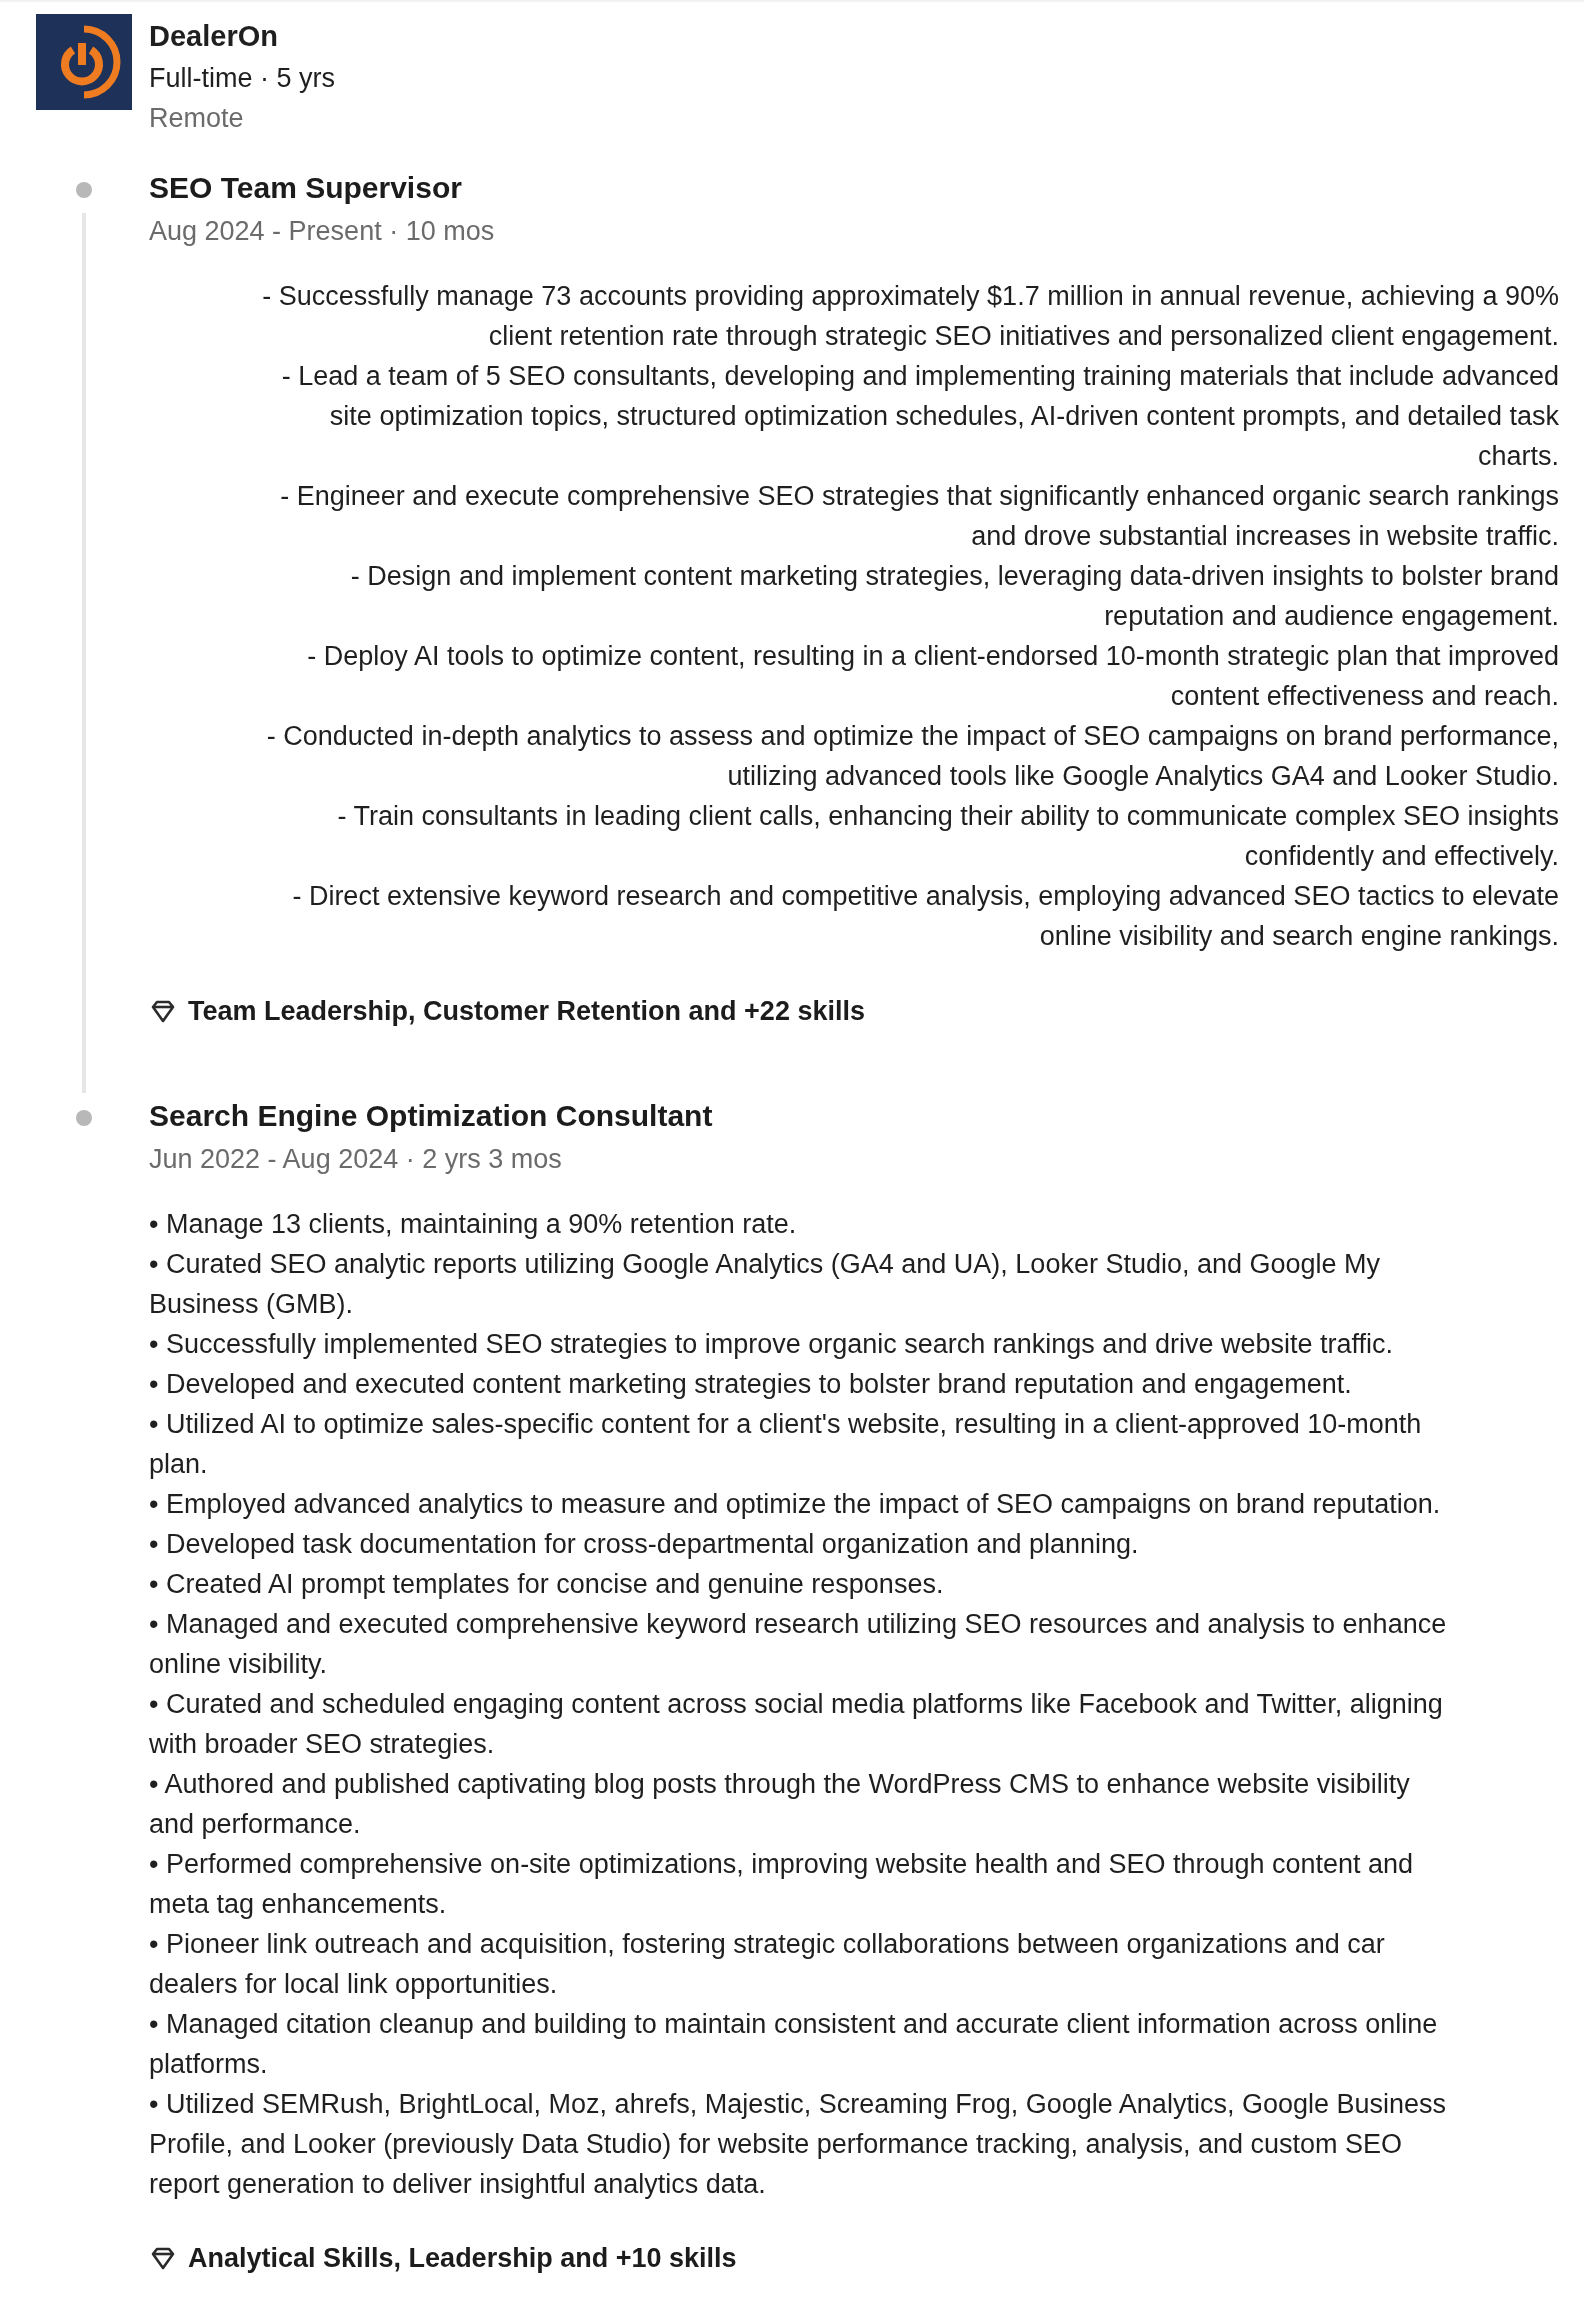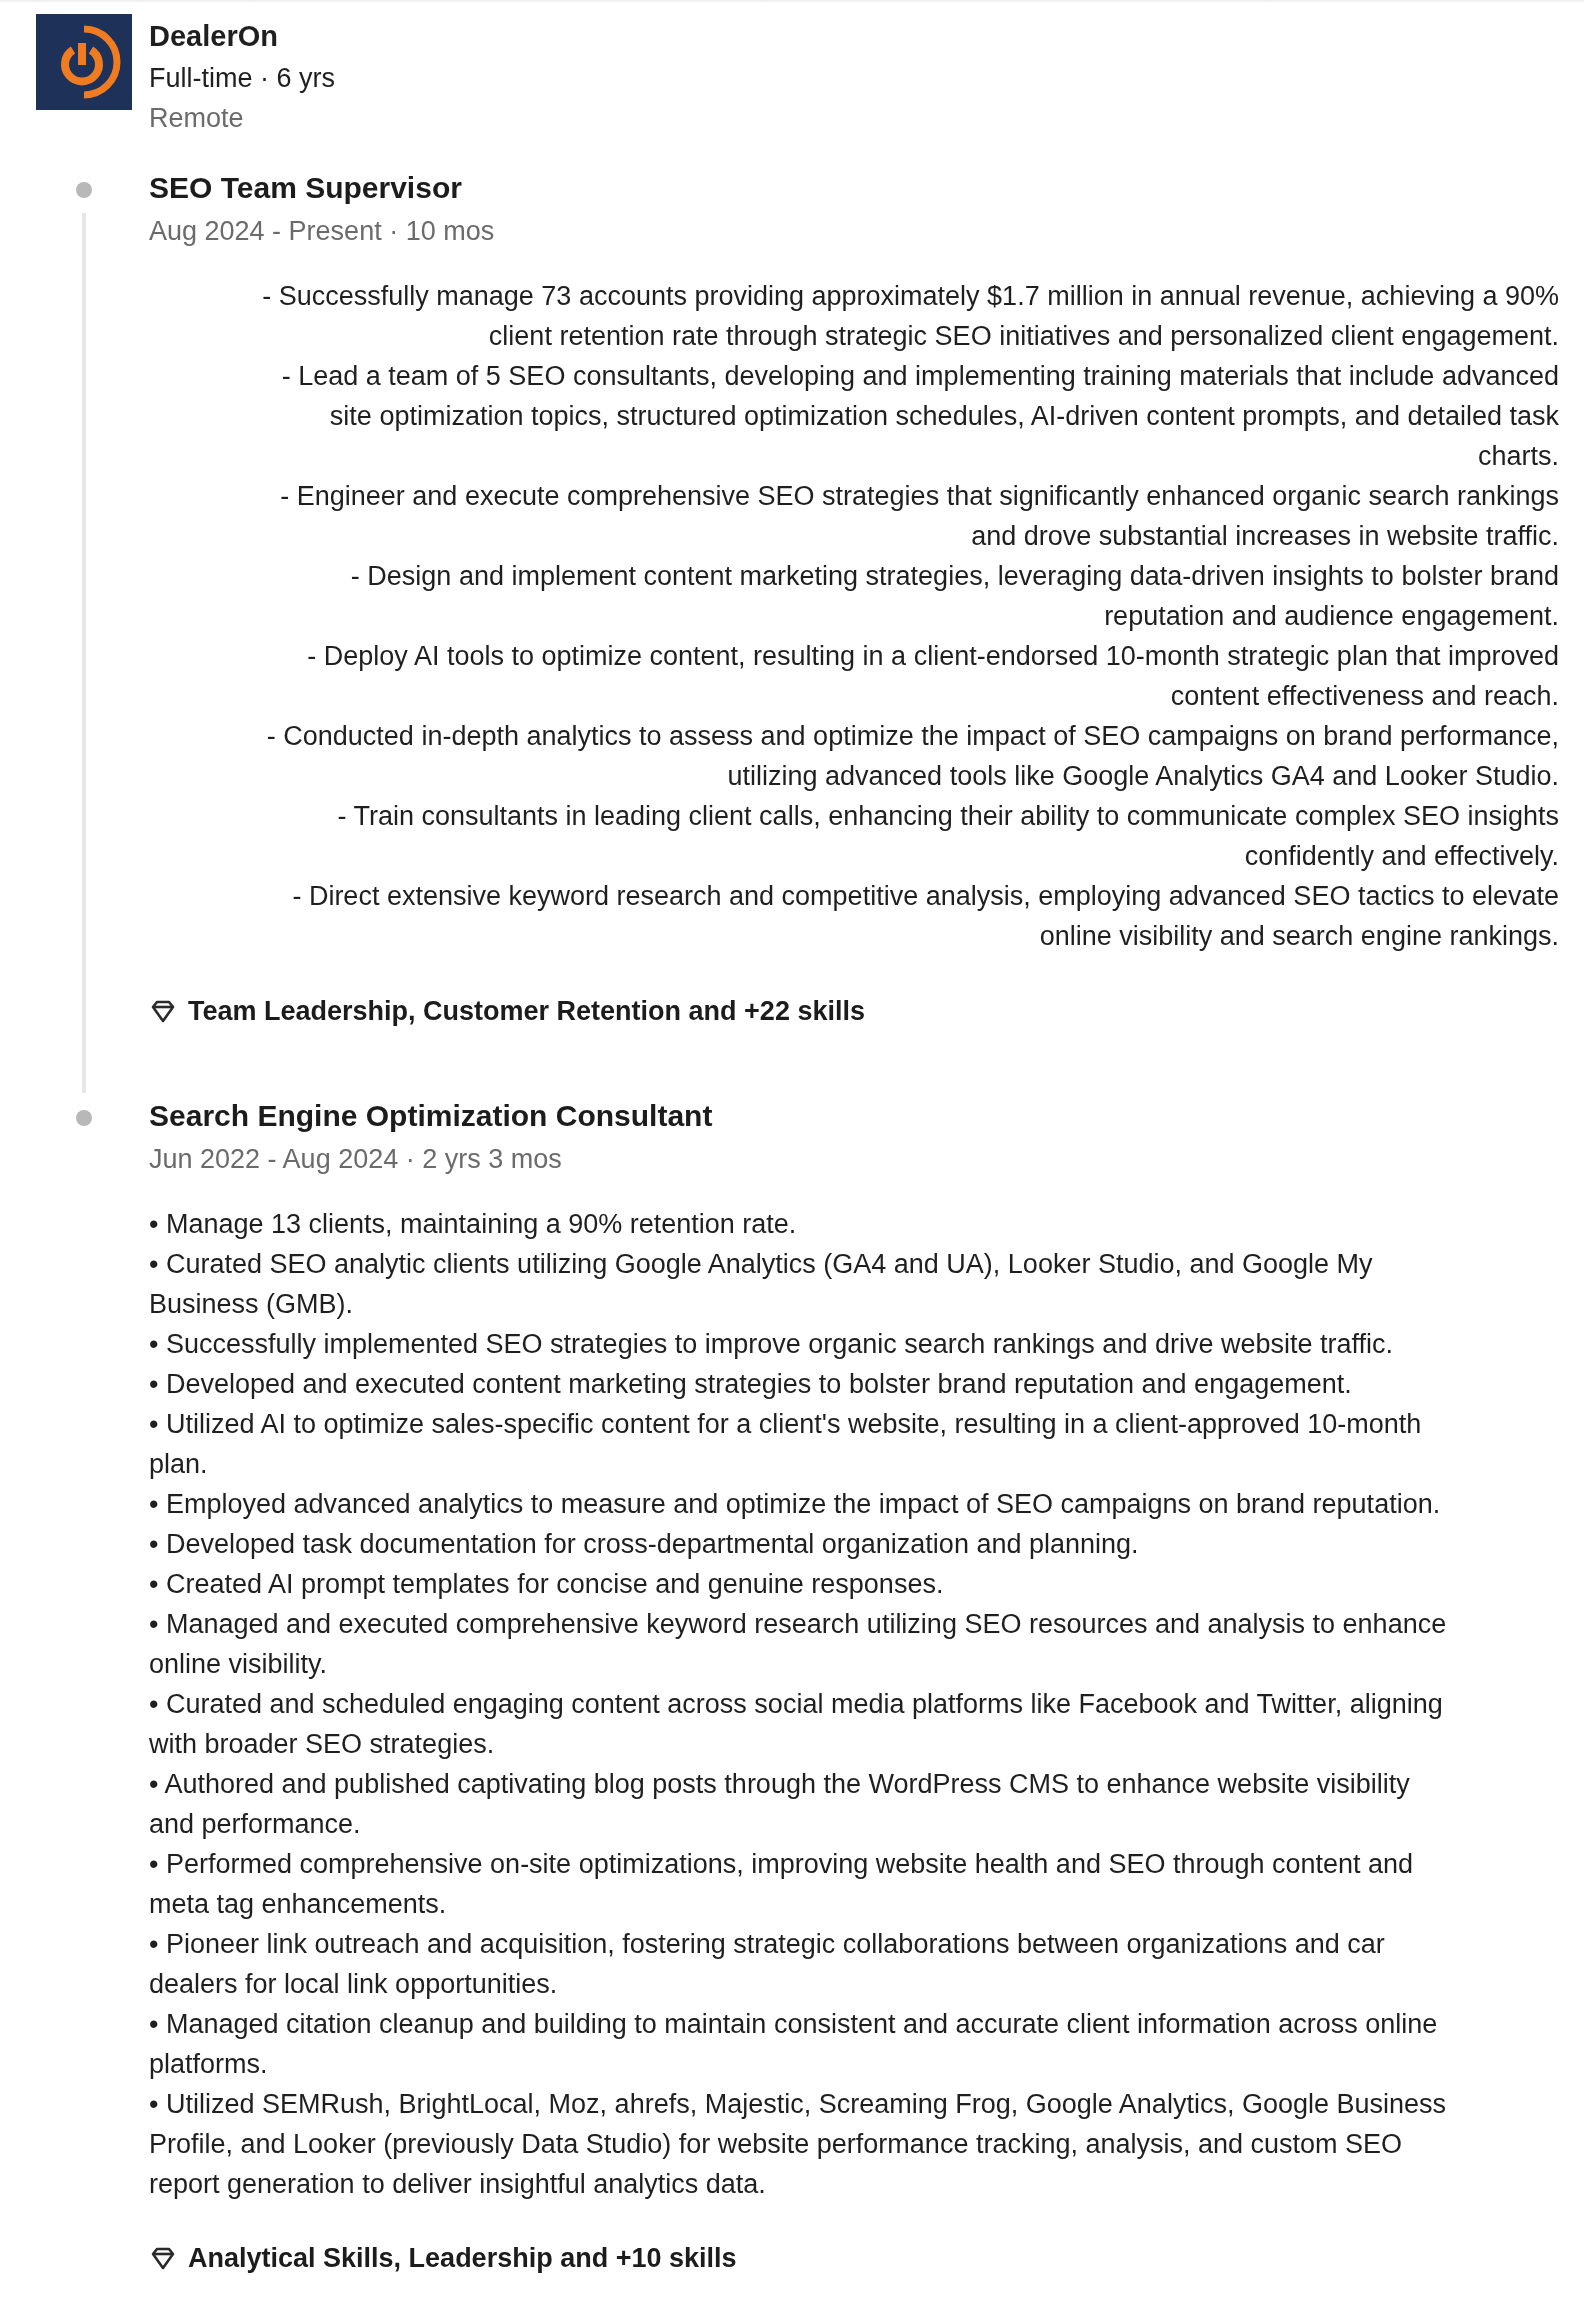--- a/index.html
+++ b/index.html
@@ -55,21 +55,21 @@
 
       <path d="M37 36 A17 17 0 1 0 55 36" fill="none" stroke="#f07c22" stroke-width="8" stroke-linecap="butt"></path>
 
       <rect x="42" y="29" width="8" height="22" fill="#f07c22"></rect>
 
       <path d="M48 15 A33 33 0 0 1 48 81" fill="none" stroke="#f07c22" stroke-width="7"></path>
     </svg>
   </div>
   <div class="company-info">
     <div class="company-name">DealerOn</div>
-    <div class="company-meta">Full-time · 6 yrs</div>
+    <div class="company-meta">Full-time · 5 yrs</div>
     <div class="company-loc">Remote</div>
   </div>
 </div>
 
 <div class="pos-dot" style="left:76px; top:182px;"></div>
 <div class="rail" style="left:82px; top:213px; height:880px;"></div>
 
 <div class="pos-title" style="top:171px;">SEO Team Supervisor</div>
 <div class="pos-date" style="top:216px;text-align:right;">Aug 2024 - Present · 10 mos</div>
 
@@ -101,21 +101,21 @@
   <span>Team Leadership, Customer Retention and +22 skills</span>
 </div>
 
 <div class="pos-dot" style="left:76px; top:1110px;"></div>
 
 <div class="pos-title" style="top:1099px;">Search Engine Optimization Consultant</div>
 <div class="pos-date" style="top:1144px;">Jun 2022 - Aug 2024 · 2 yrs 3 mos</div>
 
 <div class="desc" style="top:1204px;">
   <span class="line">• Manage 13 clients, maintaining a 90% retention rate.</span>
-  <span class="line">• Curated SEO analytic clients utilizing Google Analytics (GA4 and UA), Looker Studio, and Google My</span>
+  <span class="line">• Curated SEO analytic reports utilizing Google Analytics (GA4 and UA), Looker Studio, and Google My</span>
   <span class="line">Business (GMB).</span>
   <span class="line">• Successfully implemented SEO strategies to improve organic search rankings and drive website traffic.</span>
   <span class="line">• Developed and executed content marketing strategies to bolster brand reputation and engagement.</span>
   <span class="line">• Utilized AI to optimize sales-specific content for a client's website, resulting in a client-approved 10-month</span>
   <span class="line">plan.</span>
   <span class="line">• Employed advanced analytics to measure and optimize the impact of SEO campaigns on brand reputation.</span>
   <span class="line">• Developed task documentation for cross-departmental organization and planning.</span>
   <span class="line">• Created AI prompt templates for concise and genuine responses.</span>
   <span class="line">• Managed and executed comprehensive keyword research utilizing SEO resources and analysis to enhance</span>
   <span class="line">online visibility.</span>

